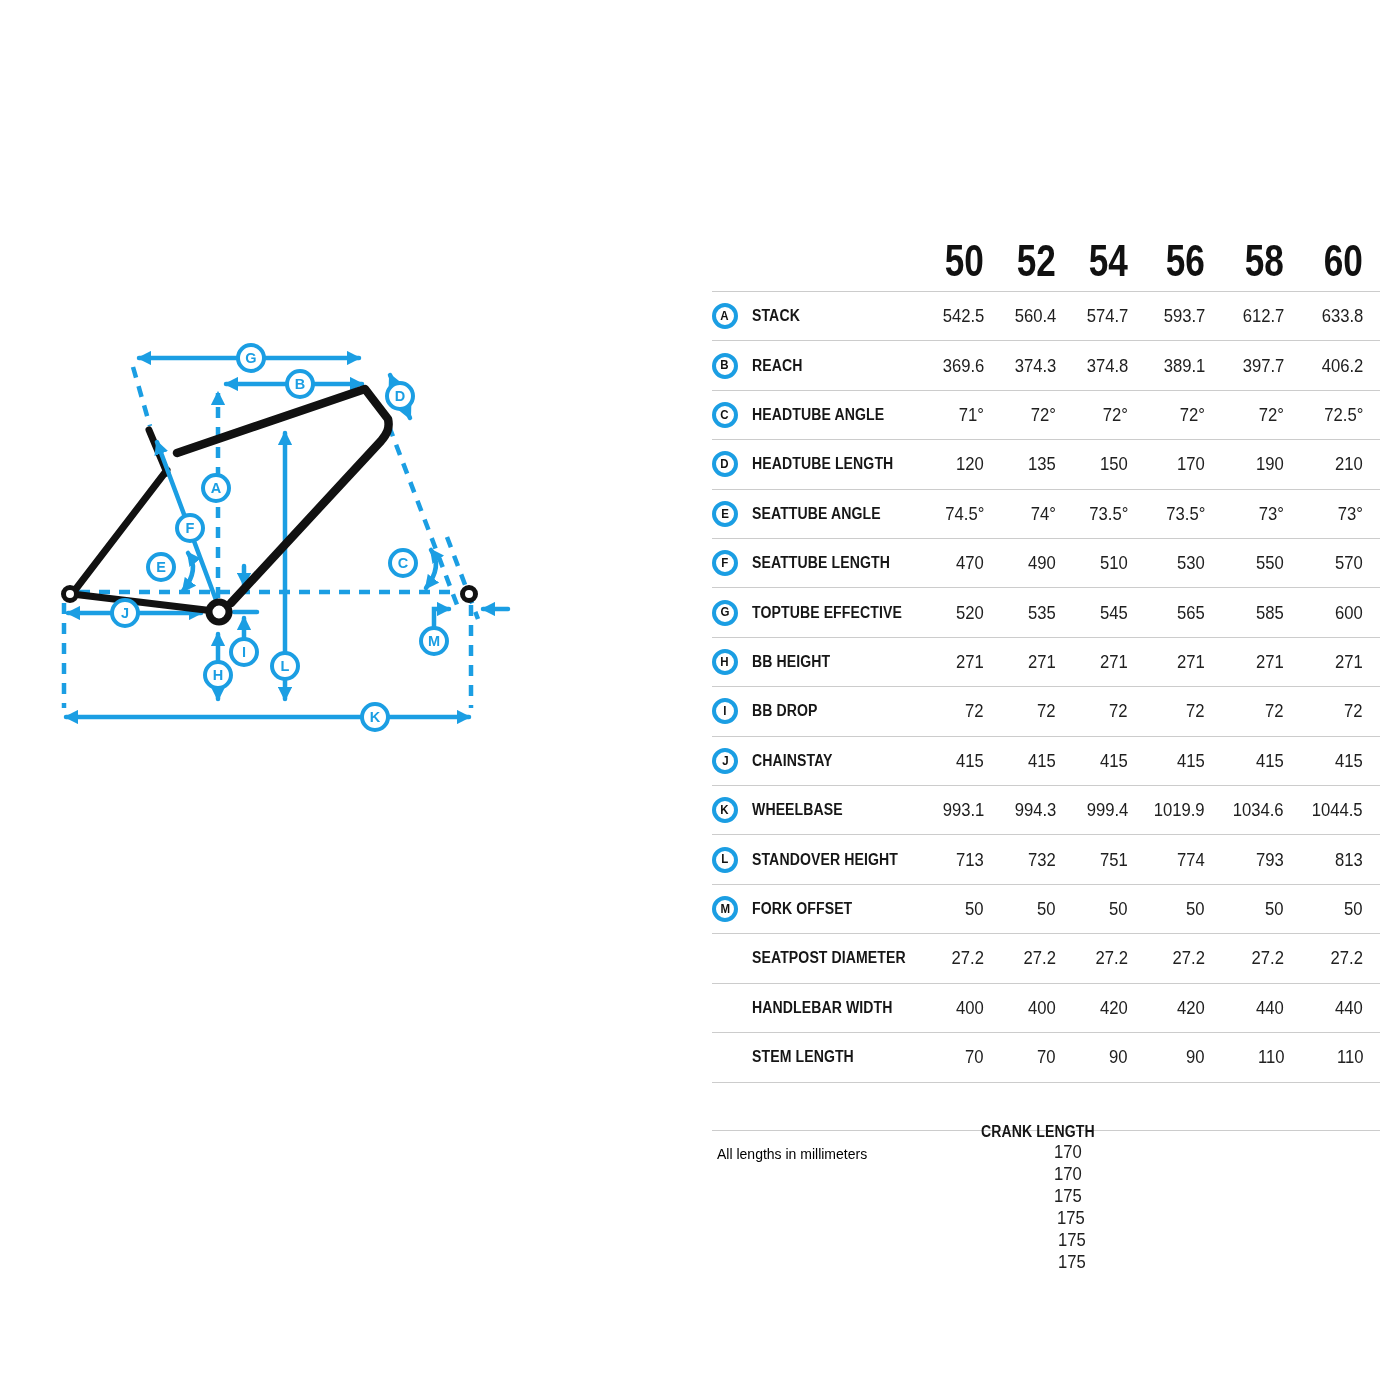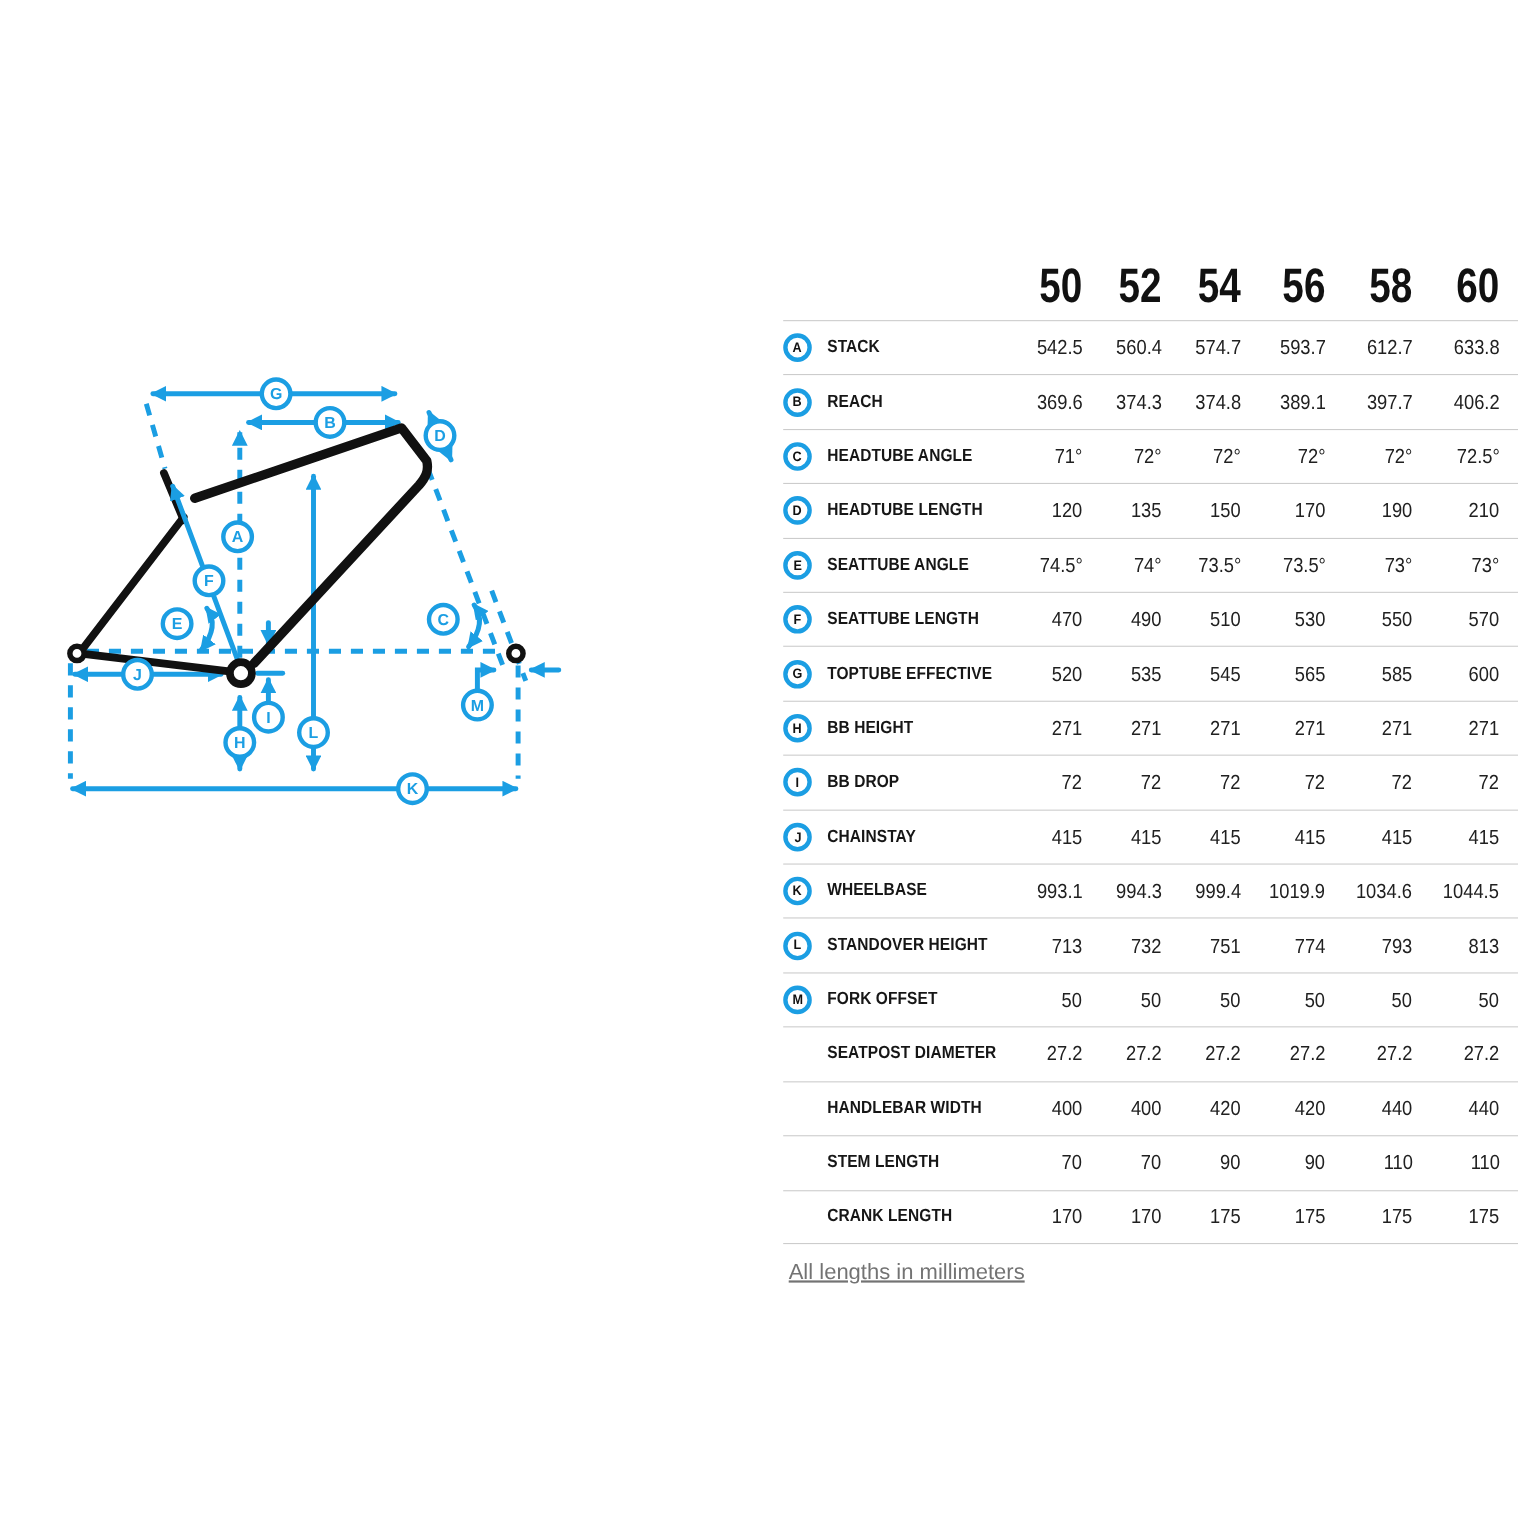--- a/index.html
+++ b/index.html
@@ -7,41 +7,41 @@
        font-family:"Liberation Sans",sans-serif;color:#1d1d1d;}
 
   
   #diagram{position:absolute;left:20px;top:335px;width:510px;height:410px;}
 
   
   #spec-table{position:absolute;left:712px;top:231px;width:668px;}
   .hrow{display:flex;align-items:center;height:60px;}
   .trow{display:flex;align-items:center;height:49.41px;box-sizing:border-box;
         border-top:1px solid #cccccc;}
-  .trow:last-child{border-bottom:1px solid #cccccc;}
+  .trow:last-child{border-bottom:1px solid #cccccc;flex-direction:column;}
   .badge-col{width:40px;flex:0 0 40px;display:flex;align-items:center;}
   .label-col{flex:1 1 auto;min-width:0;display:flex;align-items:flex-start;}
   .vcol{flex:0 0 auto;text-align:right;white-space:nowrap;}
   .w0{width:72px}.w1{width:72px}.w2{width:72px}.w3{width:77px}.w4{width:79px}.w5{width:79px}
   .pad-right{flex:0 0 17px;width:17px;}
 
   .hdr-num{display:inline-block;font-weight:bold;font-size:44px;line-height:1;
            transform:scaleX(0.80);transform-origin:100% 50%;color:#111;}
   .row-label{display:inline-block;font-weight:bold;font-size:16px;letter-spacing:.1px;
              transform:scaleX(0.88);transform-origin:0 50%;color:#161616;white-space:nowrap;}
   .cell-val{display:inline-block;font-size:18.5px;transform:scaleX(0.90);
             transform-origin:100% 50%;color:#202020;}
 
   .tbadge{box-sizing:border-box;width:26px;height:26px;border:4px solid #1b9ee3;
           border-radius:50%;display:flex;align-items:center;justify-content:center;
           background:#fff;}
   .tbadge-letter{font-size:12.5px;font-weight:bold;color:#111;line-height:1;
                  transform:scaleX(0.92);}
 
-  #footnote{position:absolute;left:717px;top:1146px;font-size:20px;color:#737373;text-decoration:underline;}
+  #footnote{position:absolute;left:717px;top:1146px;font-size:14px;color:#000000;}
 
   
   .blue{stroke:#1b9ee3;fill:none;stroke-width:4.5;stroke-linecap:round;}
   .dash{stroke-dasharray:11 9;stroke-linecap:butt;}
   .frame{stroke:#111111;fill:none;stroke-linejoin:round;stroke-linecap:round;}
   .axle{fill:#ffffff;stroke:#111111;}
   .bcirc{fill:#ffffff;stroke:#1b9ee3;stroke-width:4;}
   .bletter{font-family:"Liberation Sans",sans-serif;font-size:14.5px;font-weight:bold;
            fill:#1b9ee3;text-anchor:middle;}
 </style>

